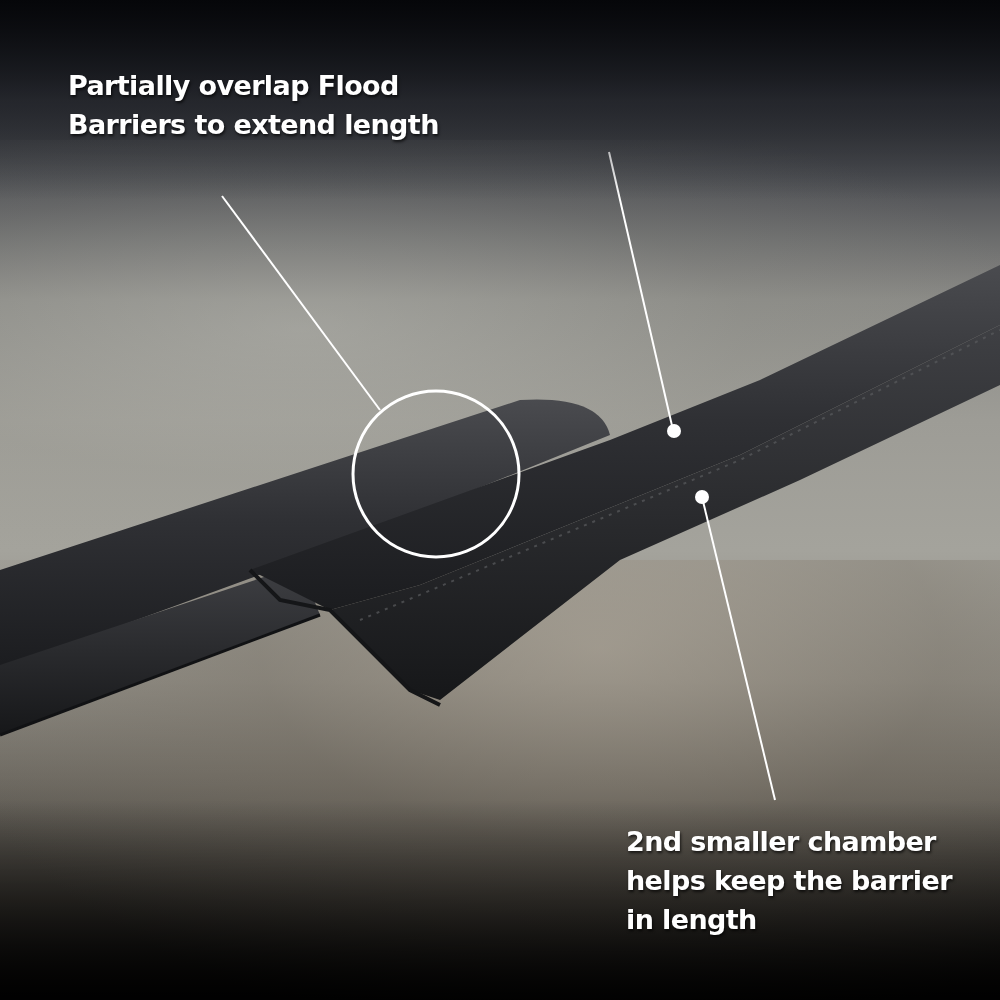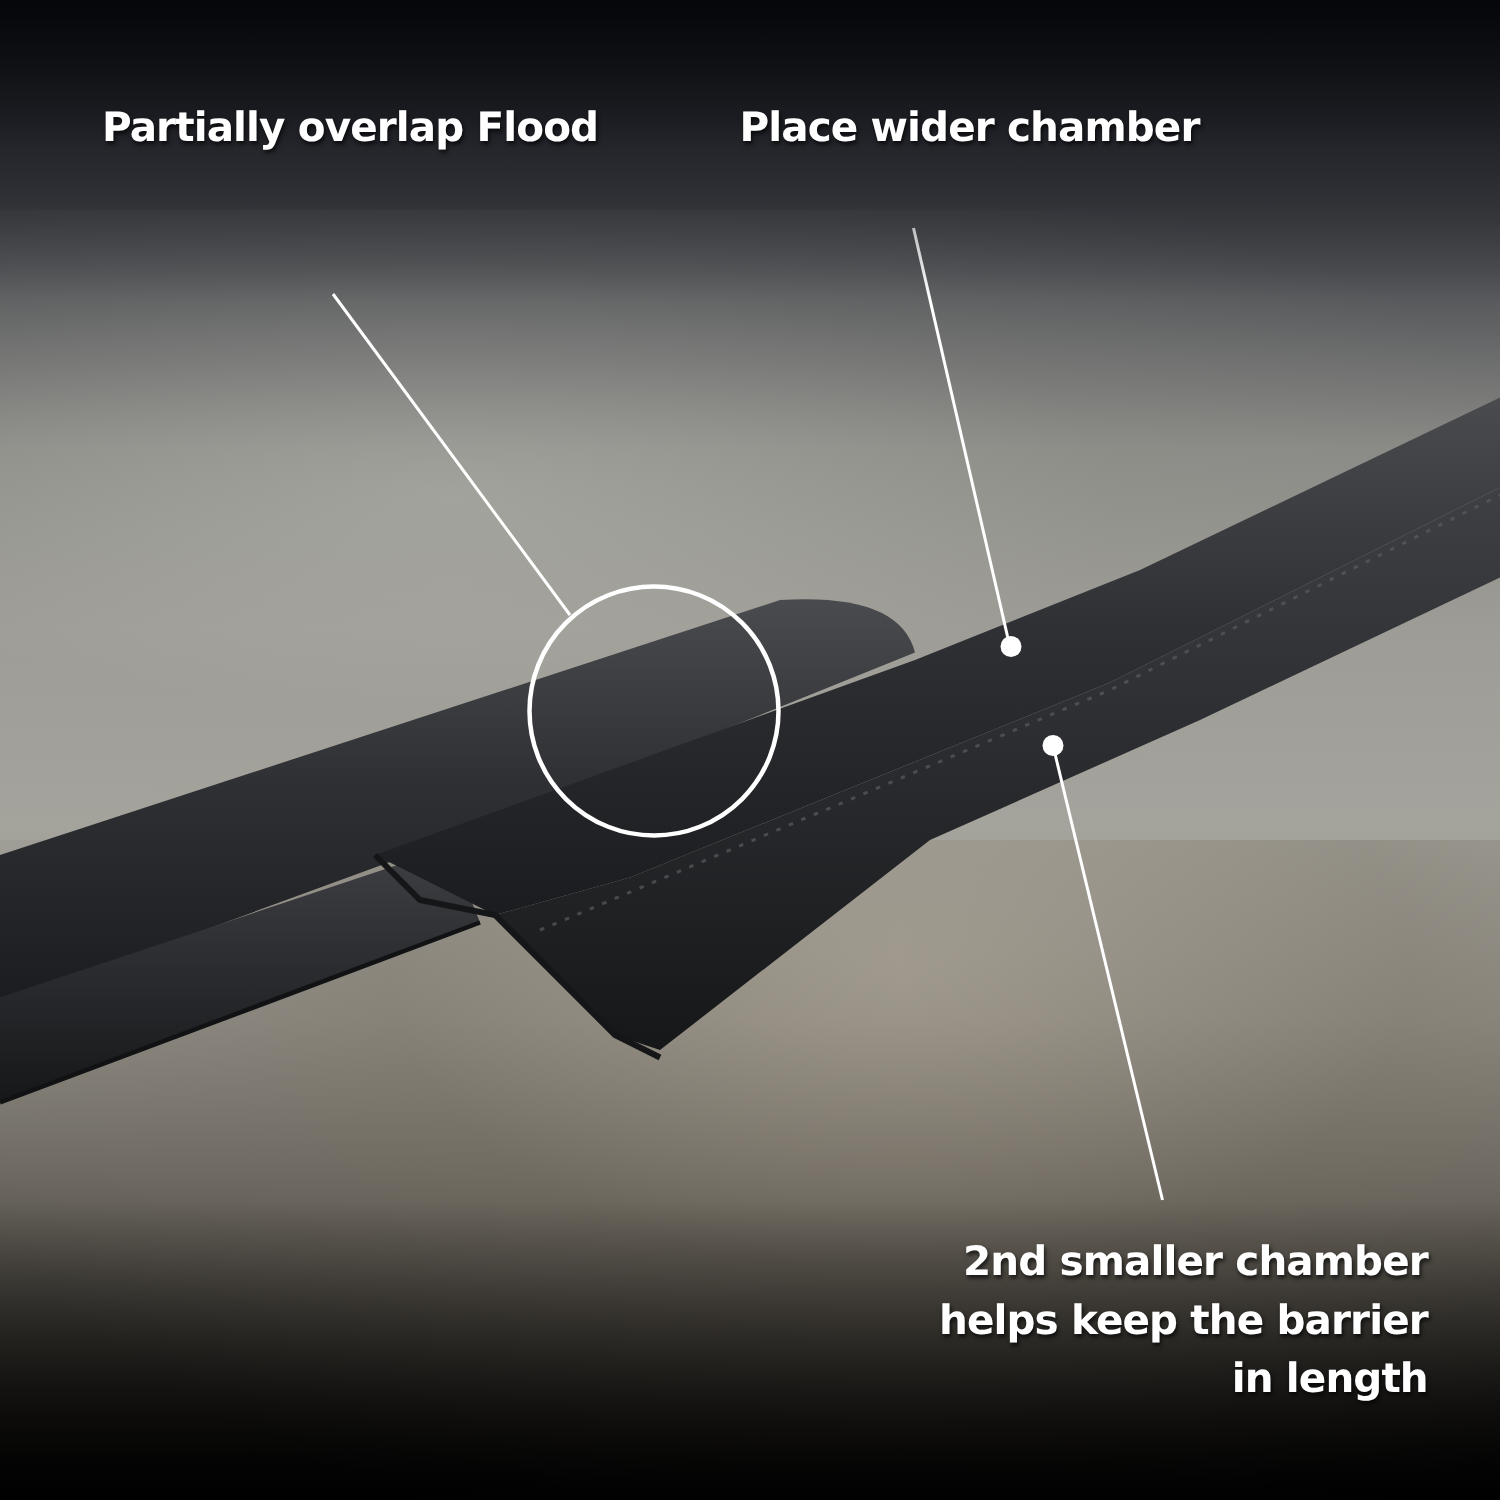--- a/index.html
+++ b/index.html
@@ -30,21 +30,21 @@
   .callout {
     position: absolute; color: #ffffff;
     font-family: "DejaVu Sans", sans-serif; font-weight: bold;
     font-size: 27px; line-height: 39px; letter-spacing: -0.6px;
     text-shadow: 1px 2px 3px rgba(0,0,0,0.7);
     white-space: nowrap;
   }
   .callout div { display: block; }
   #callout-overlap { left: 68px; top: 66px; }
   #callout-wider { left: 493px; top: 66px; }
-  #callout-smaller { left: 626px; top: 822px; text-align: right; }
+  #callout-smaller { left: 626px; top: 822px; }
 </style>
 </head>
 <body>
 
 <div class="scene">
   <div class="bg"></div>
   <div class="water-sheen"></div>
   <div class="pavement"></div>
 
   <svg class="overlay" width="1000" height="1000" viewBox="0 0 1000 1000">
@@ -82,24 +82,24 @@
 
     <line x1="702" y1="497" x2="775" y2="800" stroke="#ffffff" stroke-width="2"></line>
     <circle cx="702" cy="497" r="7" fill="#ffffff"></circle>
   </svg>
 
   <div class="top-fade"></div>
   <div class="bottom-fade"></div>
 
   <div class="callout" id="callout-overlap">
     <div>Partially overlap Flood</div>
+    <div>Barriers to extend length</div>
   </div>
 
   <div class="callout" id="callout-wider">
-    <div>Place wider chamber</div>
   </div>
 
   <div class="callout" id="callout-smaller">
     <div>2nd smaller chamber</div>
     <div>helps keep the barrier</div>
     <div>in length</div>
   </div>
 </div>
 
 </body></html>

